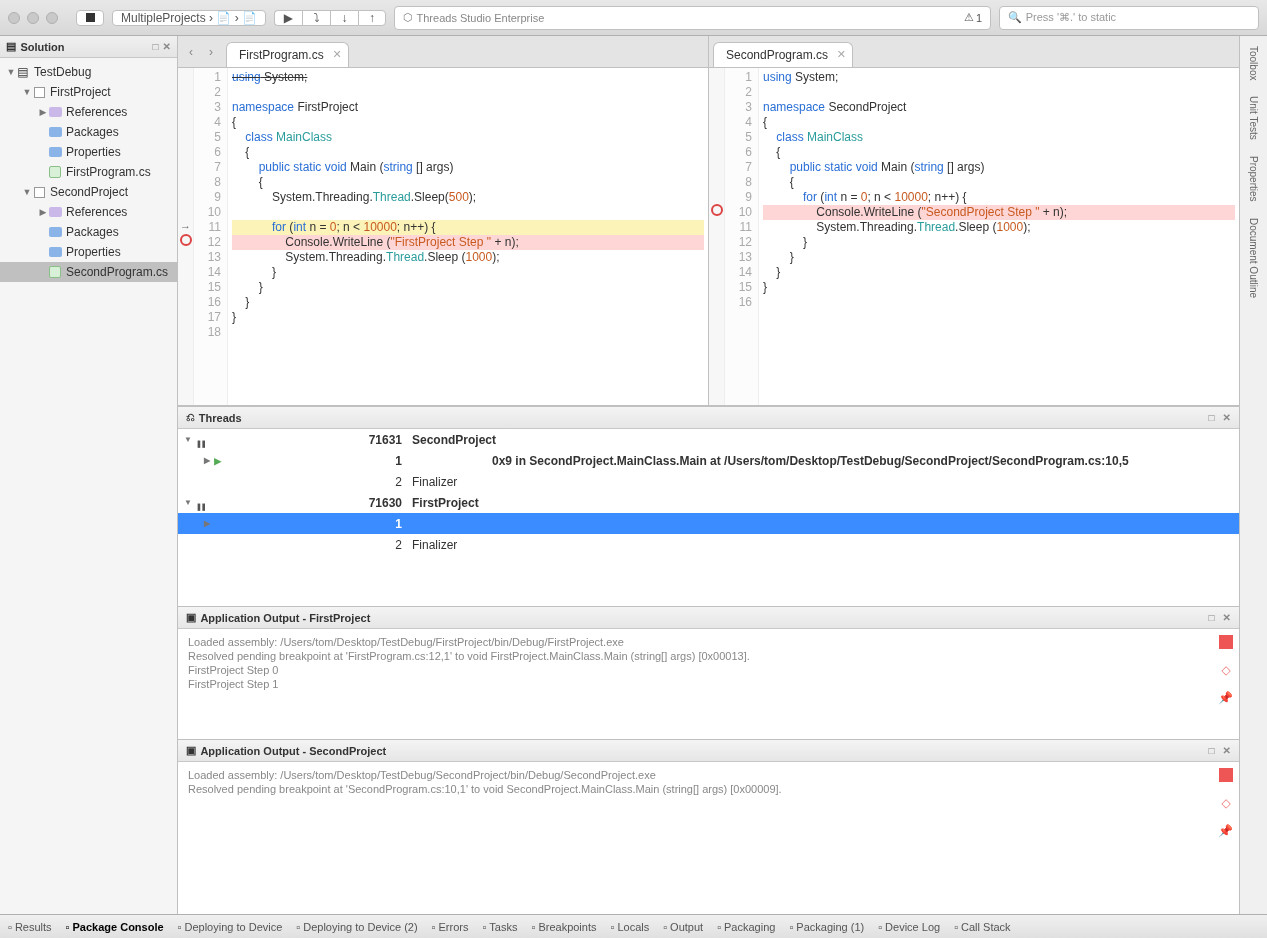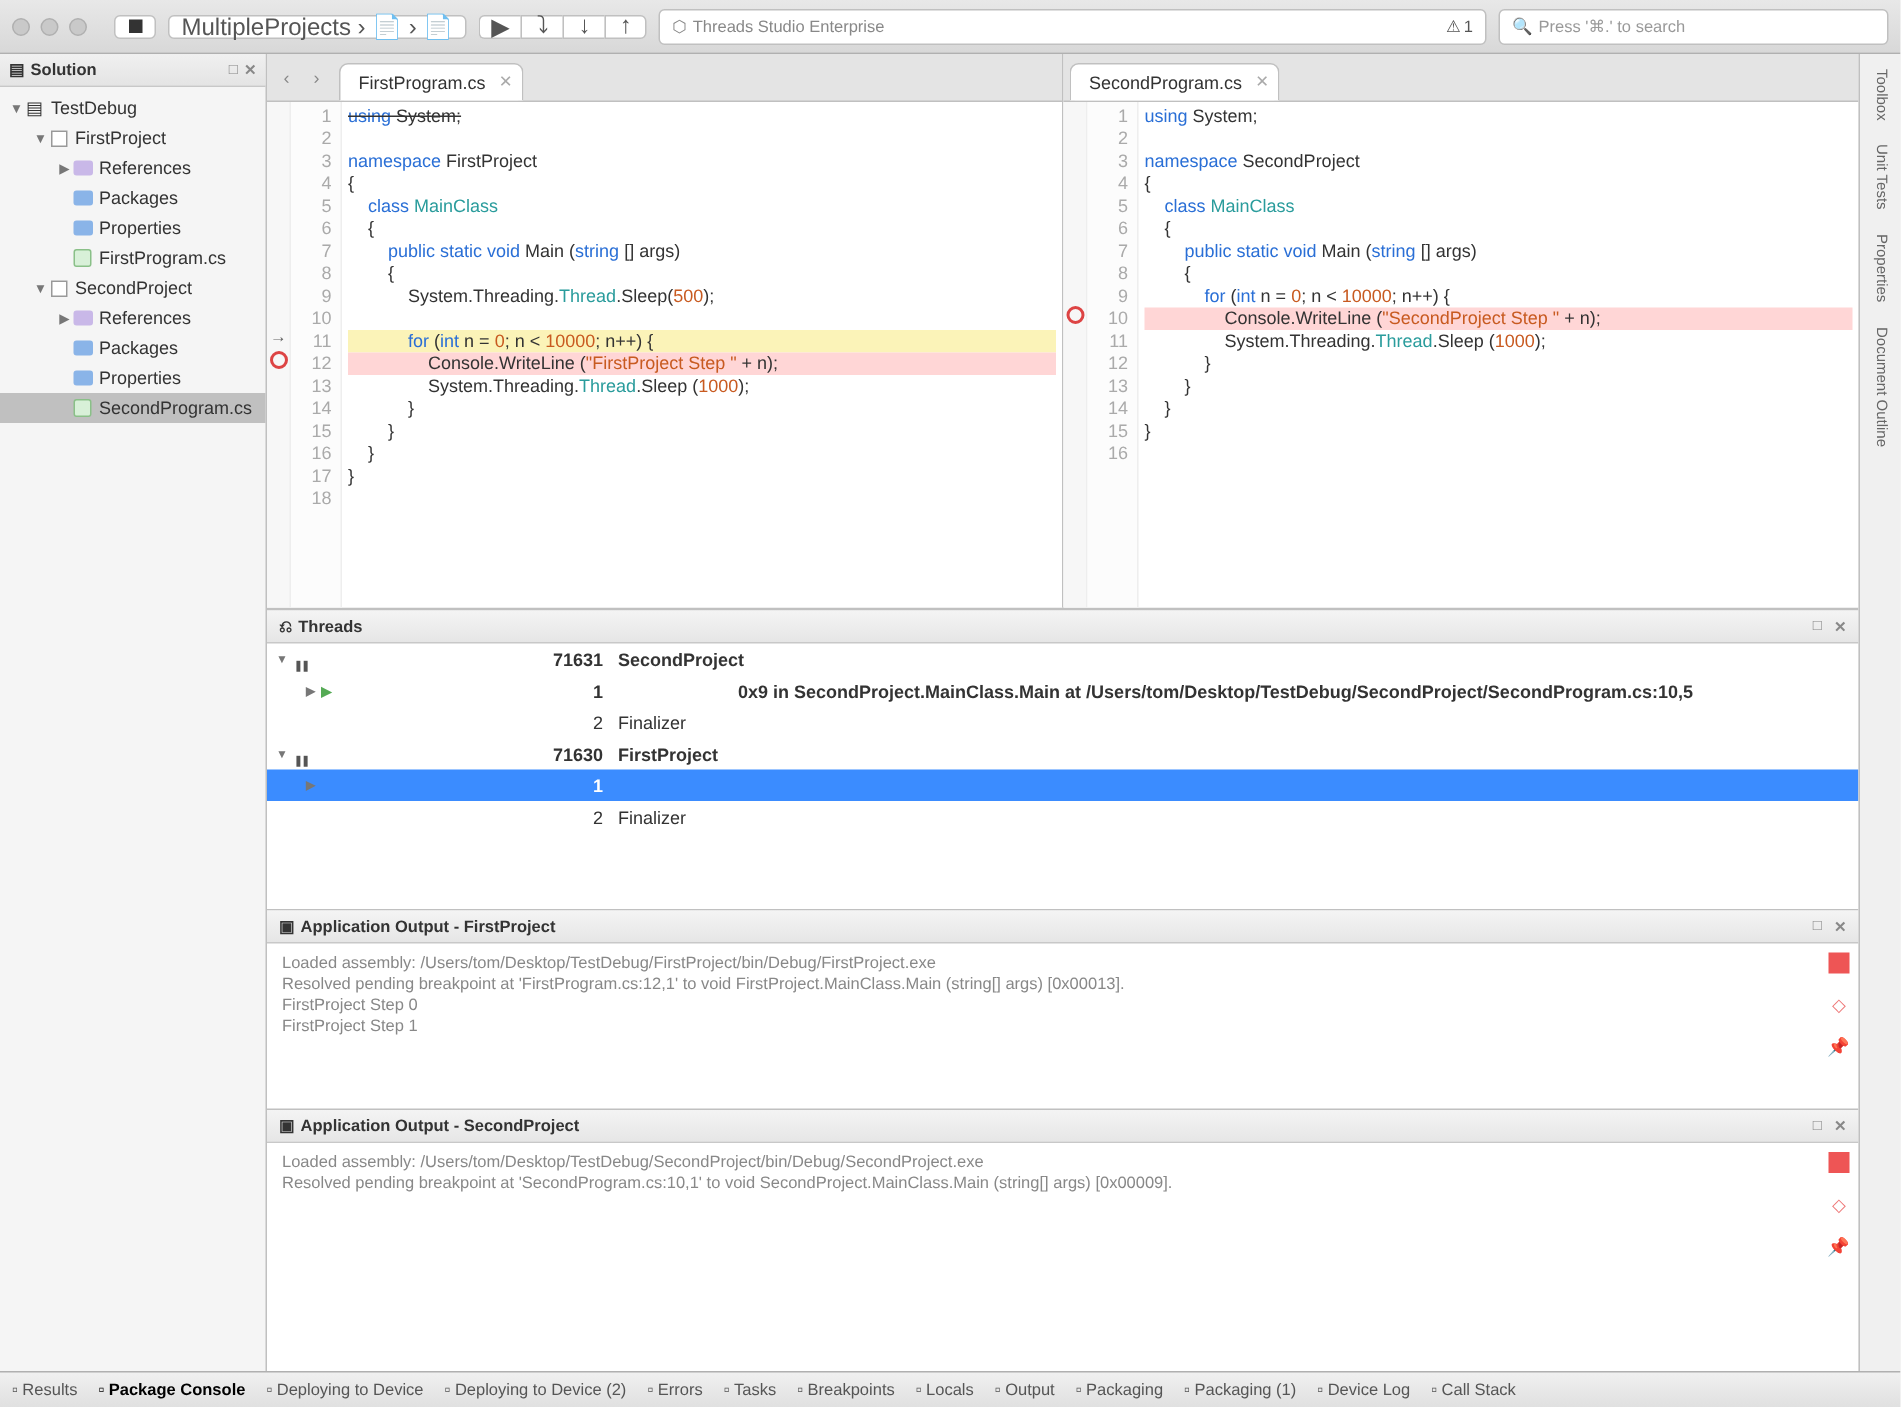--- a/index.html
+++ b/index.html
@@ -2,21 +2,21 @@
 <html><head>
 <meta charset="utf-8">
 <style>
 * { margin: 0; padding: 0; box-sizing: border-box; font-family: -apple-system, "Helvetica Neue", Arial, sans-serif; }
 body { background: #ececec; font-size: 12px; color: #333; overflow: hidden; width: 1267px; height: 938px; }
 
 
 .titlebar { height: 36px; background: linear-gradient(#e8e8e8,#d8d8d8); border-bottom: 1px solid #b0b0b0; display: flex; align-items: center; padding: 0 8px; gap: 8px; }
 .traffic { display: flex; gap: 7px; margin-right: 10px; }
 .traffic span { width: 12px; height: 12px; border-radius: 50%; background: #c9c9c9; border: 1px solid #b0b0b0; display: inline-block; }
-.tb-btn { height: 16px; background: #fff; border: 1px solid #c0c0c0; border-radius: 4px; padding: 0 8px; display: flex; align-items: center; gap: 4px; font-size: 16px; color: #555; }
+.tb-btn { height: 16px; background: #fff; border: 1px solid #c0c0c0; border-radius: 4px; padding: 0 8px; display: flex; align-items: center; gap: 4px; font-size: 12px; color: #555; }
 .tb-btn.sq { width: 28px; justify-content: center; }
 .breadcrumb { flex: 0 0 auto; }
 .tb-group { display: flex; gap: 0; }
 .tb-group .tb-btn { border-radius: 0; border-right: none; }
 .tb-group .tb-btn:first-child { border-radius: 4px 0 0 4px; }
 .tb-group .tb-btn:last-child { border-radius: 0 4px 4px 0; border-right: 1px solid #c0c0c0; }
 .status-field { flex: 1; height: 24px; background: #fff; border: 1px solid #c0c0c0; border-radius: 4px; display: flex; align-items: center; padding: 0 8px; font-size: 11px; color: #888; justify-content: space-between; }
 .search-field { width: 260px; height: 24px; background: #fff; border: 1px solid #c0c0c0; border-radius: 4px; display: flex; align-items: center; padding: 0 8px; font-size: 11px; color: #999; gap: 4px; }
 .warn-badge { display:flex; align-items:center; gap:2px; color:#555; }
 
@@ -116,21 +116,21 @@
   </div>
   <div class="status-field">
     <span style="display:flex;align-items:center;gap:4px;">
       <span style="color:#888">⬡</span>
       <span>Threads Studio Enterprise</span>
     </span>
     <span class="warn-badge">⚠<span>1</span></span>
   </div>
   <div class="search-field">
     <span>🔍</span>
-    <span>Press '⌘.' to search</span>
+    <span>Press '⌘.' to static</span>
   </div>
 </div>
 
 <div class="main">
 
   <div class="sidebar">
     <div class="side-header">
       <span>▤</span>
       <span>Solution</span>
       <span class="spacer"></span>

